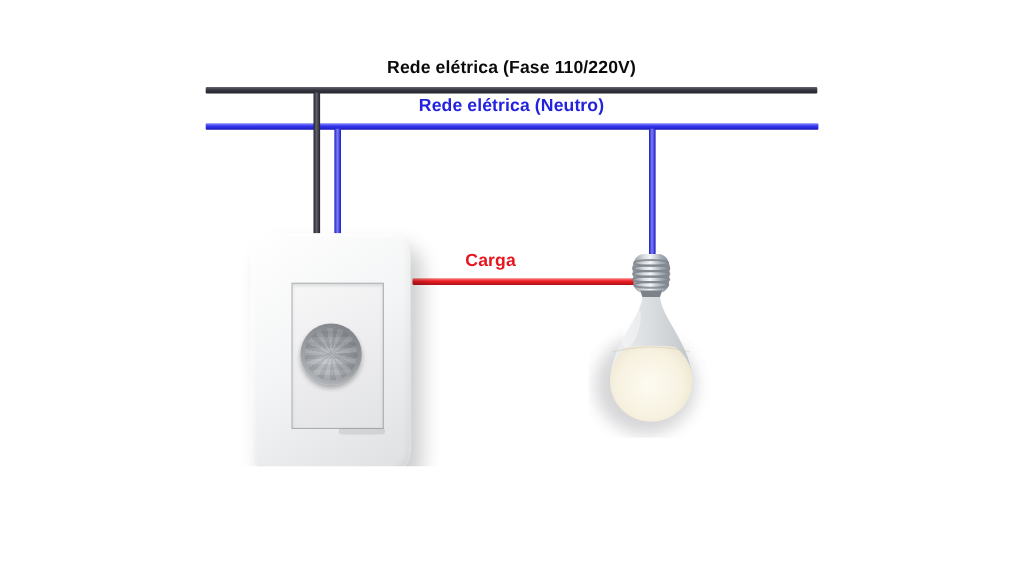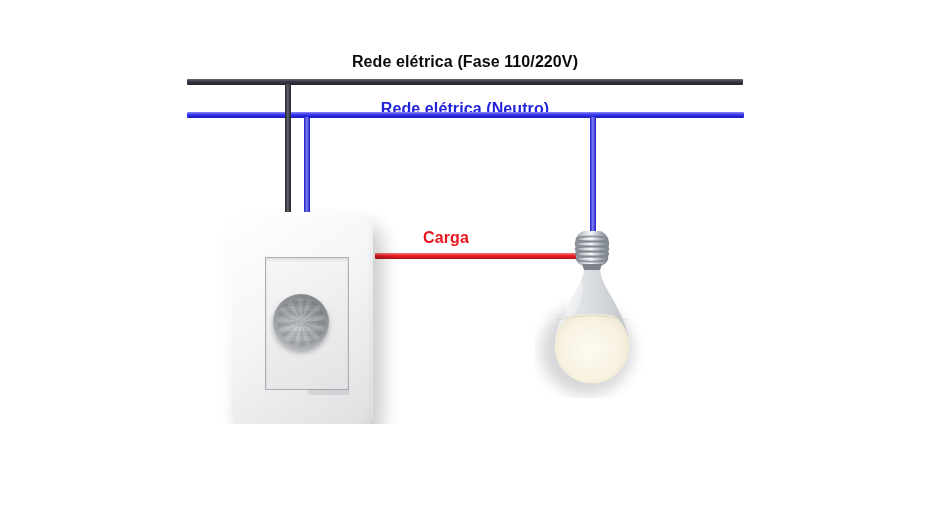--- a/index.html
+++ b/index.html
@@ -12,21 +12,21 @@
   }
   .lbl{
     position:absolute;
     font-weight:bold;
     font-size:16px;
     text-align:center;
     letter-spacing:0.1px;
     white-space:nowrap;
   }
   #phase-label{ left:187px; top:53px; width:556px; color:var(--label-phase,#0b0b0b); }
-  #neutral-label{ left:187px; top:100px; width:556px; color:var(--label-neutral,#2323dd);text-decoration:underline; }
+  #neutral-label{ left:187px; top:88px; width:556px; color:var(--label-neutral,#2323dd); }
   #load-label{ left:356px; top:229px; width:180px; color:var(--label-load,#e8141e); }
 
   .hwire{ position:absolute; height:6px; border-radius:1px; }
   #phase-line{
     left:187px; top:79px; width:556px;
     background:linear-gradient(180deg,#6a6a74 0%,#3a3a44 40%,#22222c 100%);
   }
   #neutral-line{
     left:187px; top:112px; width:557px;
     background:linear-gradient(180deg,#8a8afa 0%,#3535ef 45%,#1a1ab8 100%);

